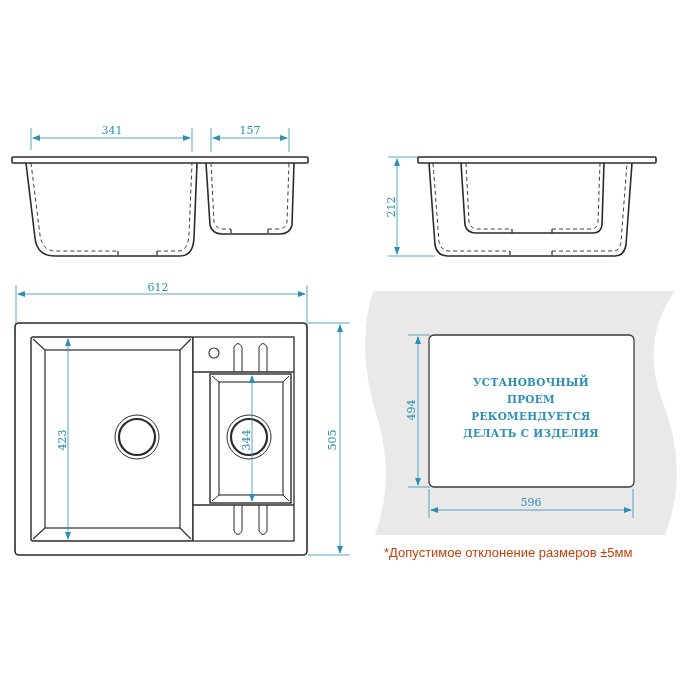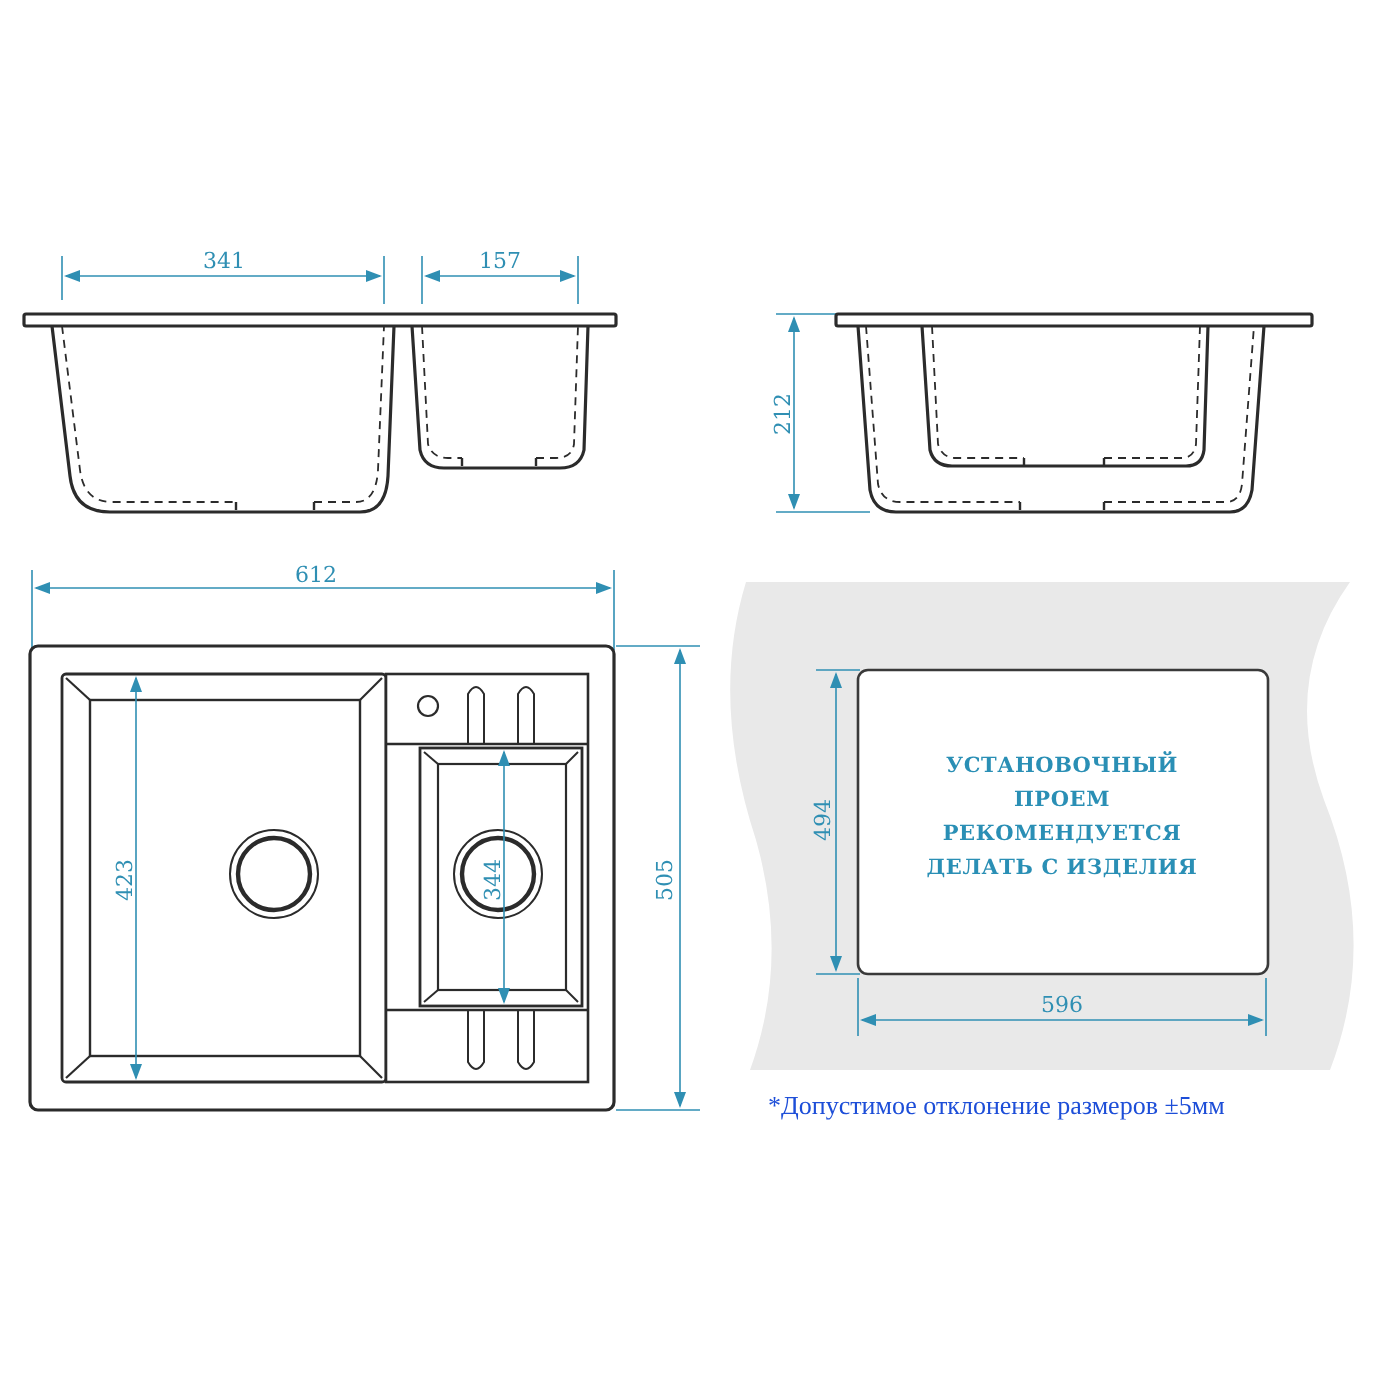--- a/index.html
+++ b/index.html
@@ -1,19 +1,19 @@
 <!DOCTYPE html>
 <html><head>
   <meta charset="utf-8">
   <style>
     html, body { margin: 0; padding: 0; background: #ffffff; }
     body { width: 700px; height: 700px; position: relative; overflow: hidden; font-family: "DejaVu Serif", serif; }
     svg { position: absolute; left: 0; top: 0; }
     .dim { fill: #2f8fb3; font-family: "DejaVu Serif", serif; font-size: 11px; }
-    .note { position: absolute; left: 384px; top: 545px; font-family: Liberation Serif, serif; font-size: 13px; color: #1d4ed8; white-space: nowrap; }
+    .note { position: absolute; left: 384px; top: 545px; font-family: Liberation Sans, sans-serif; font-size: 13px; color: #c2410c; white-space: nowrap; }
     .cutout-text { font-family: "DejaVu Serif", serif; font-size: 10.5px; font-weight: bold; fill: #2a8fb5; letter-spacing: 0.3px; }
   </style>
 </head>
 <body>
 
 <svg width="700" height="700" viewBox="0 0 700 700" xmlns="http://www.w3.org/2000/svg">
   <defs>
     <marker id="arr" markerWidth="8" markerHeight="6" refX="7" refY="3" orient="auto" markerUnits="userSpaceOnUse">
       <path d="M0,0 L8,3 L0,6 z" fill="#2f8fb3"></path>
     </marker>

